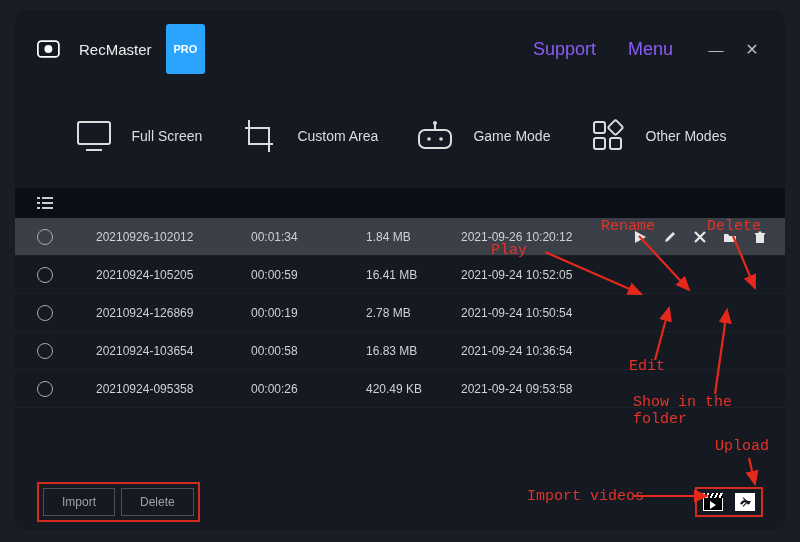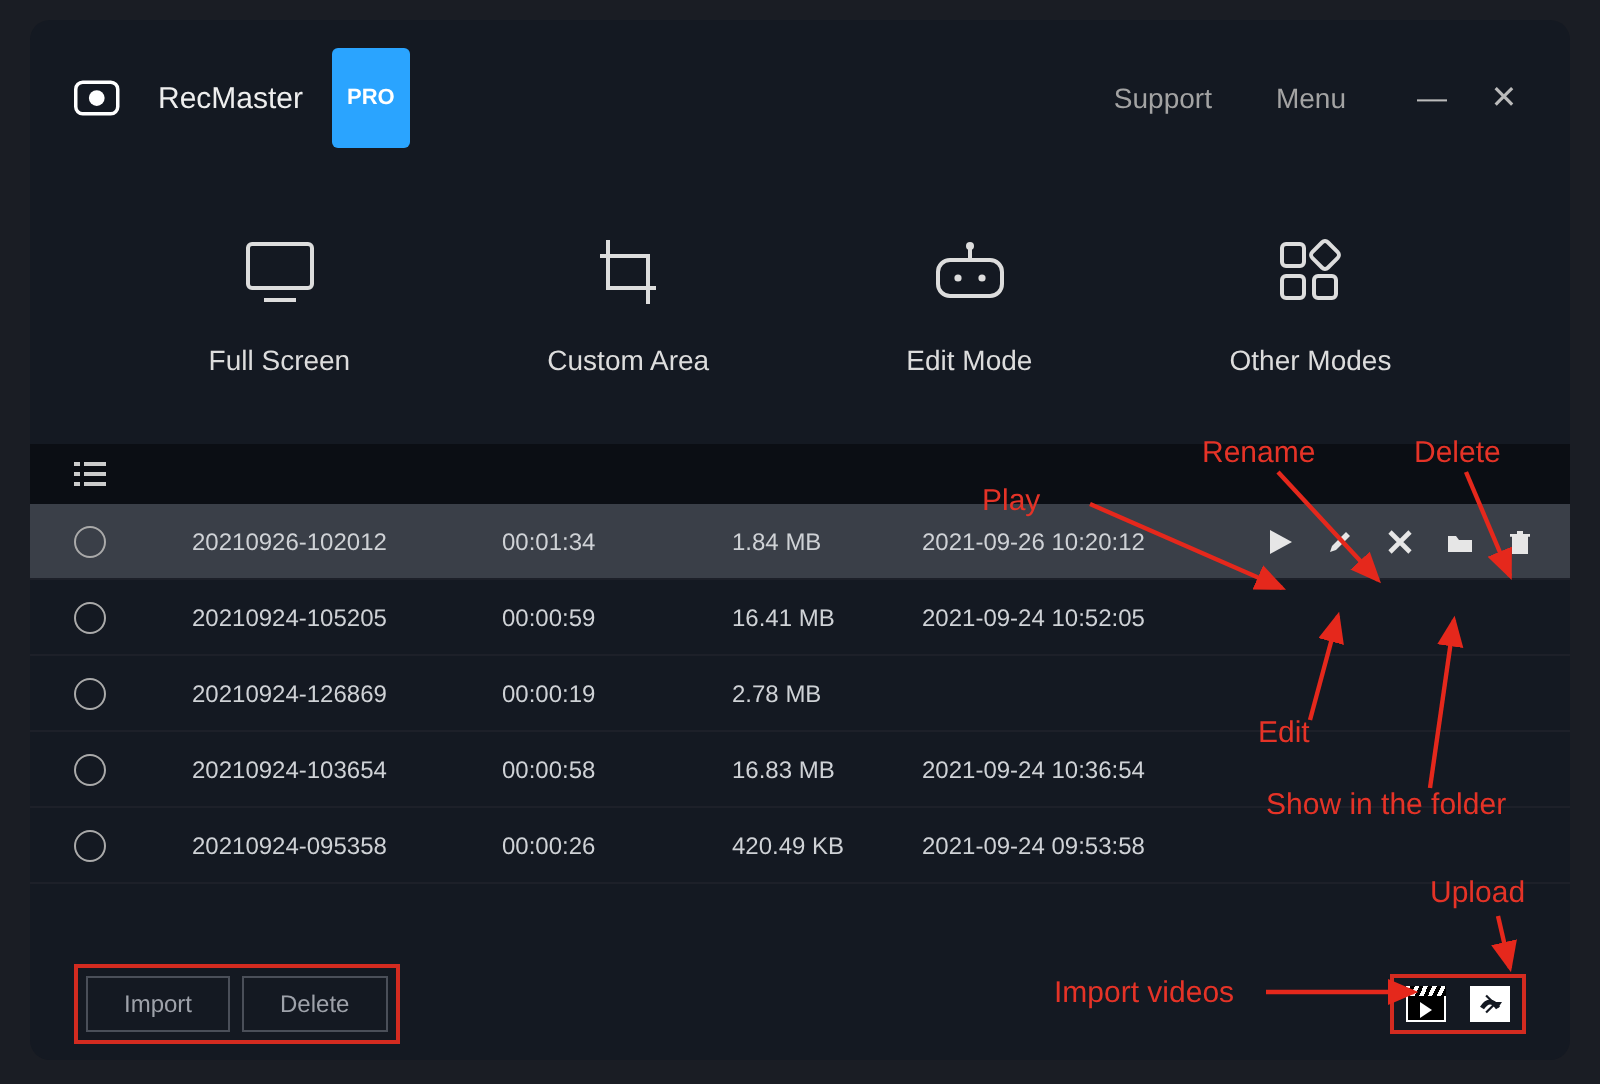--- a/index.html
+++ b/index.html
@@ -33,33 +33,33 @@
   .app-name { font-size: 15px; color: #eee; }
   .pro-badge {
     background: #2aa4ff;
     color: #fff;
     font-size: 11px;
     padding: 19px 8px;
     border-radius: 3px;
     font-weight: 600;
   }
   .header-spacer { flex: 1; }
-  .header-link { font-size: 14px; color: #a3a3a3; margin-right: 18px; cursor: pointer; }
+  .header-link { font-size: 18px; color: #8b5cf6; margin-right: 18px; cursor: pointer; }
   .win-btn { color: #bbb; cursor: pointer; font-size: 15px; width: 22px; text-align: center; }
   .win-btn.x { font-size: 16px; }
 
   
   .modes {
     display: flex;
     justify-content: space-around;
     padding: 30px 40px 34px 40px;
   }
   .mode {
     display: flex;
-    flex-direction: column;
+    flex-direction: row;
     align-items: center;
     gap: 18px;
     cursor: pointer;
     color: #ddd;
     font-size: 14px;
   }
   .mode svg { width: 40px; height: 36px; stroke: #ddd; fill: none; stroke-width: 2; }
 
   
   .list-head {
@@ -139,21 +139,21 @@
   
   .ico.upload svg { width:100%; height:100%; }
 
   
   .ann {
     position: absolute;
     color: #e53327;
     font-size: 15px;
     font-weight: 500;
     pointer-events: none;
-    font-family: Liberation Sans, sans-serif;
+    font-family: Liberation Mono, monospace;
   }
   svg.ann-arrows {
     position: absolute;
     top: 0; left: 0;
     width: 770px; height: 520px;
     pointer-events: none;
   }
   svg.ann-arrows line, svg.ann-arrows path { stroke: #e5281c; stroke-width: 2.2; fill: none; }
   svg.ann-arrows polygon { fill: #e5281c; }
 </style>
@@ -192,21 +192,21 @@
       <span>Custom Area</span>
     </div>
     <div class="mode">
       <svg viewBox="0 0 40 36">
           <rect x="4" y="12" width="32" height="18" rx="6"></rect>
           <line x1="20" y1="12" x2="20" y2="6"></line>
           <circle cx="20" cy="5" r="2" fill="#ddd" stroke="none"></circle>
           <circle cx="14" cy="21" r="1.8" fill="#ddd" stroke="none"></circle>
           <circle cx="26" cy="21" r="1.8" fill="#ddd" stroke="none"></circle>
         </svg>
-      <span>Edit Mode</span>
+      <span>Game Mode</span>
     </div>
     <div class="mode">
       <svg viewBox="0 0 40 36">
           <rect x="6" y="4" width="11" height="11" rx="2"></rect>
           <rect x="6" y="20" width="11" height="11" rx="2"></rect>
           <rect x="22" y="20" width="11" height="11" rx="2"></rect>
           <rect x="22" y="4" width="11" height="11" rx="2" transform="rotate(45 27.5 9.5)"></rect>
         </svg>
       <span>Other Modes</span>
     </div>
@@ -256,20 +256,21 @@
       <div class="c-dur">00:00:59</div>
       <div class="c-size">16.41 MB</div>
       <div class="c-date">2021-09-24 10:52:05</div>
     </div>
 
     <div class="row">
       <div class="ck"></div>
       <div class="c-name">20210924-126869</div>
       <div class="c-dur">00:00:19</div>
       <div class="c-size">2.78 MB</div>
+      <div class="c-date">2021-09-24 10:50:54</div>
     </div>
 
     <div class="row">
       <div class="ck"></div>
       <div class="c-name">20210924-103654</div>
       <div class="c-dur">00:00:58</div>
       <div class="c-size">16.83 MB</div>
       <div class="c-date">2021-09-24 10:36:54</div>
     </div>
 

